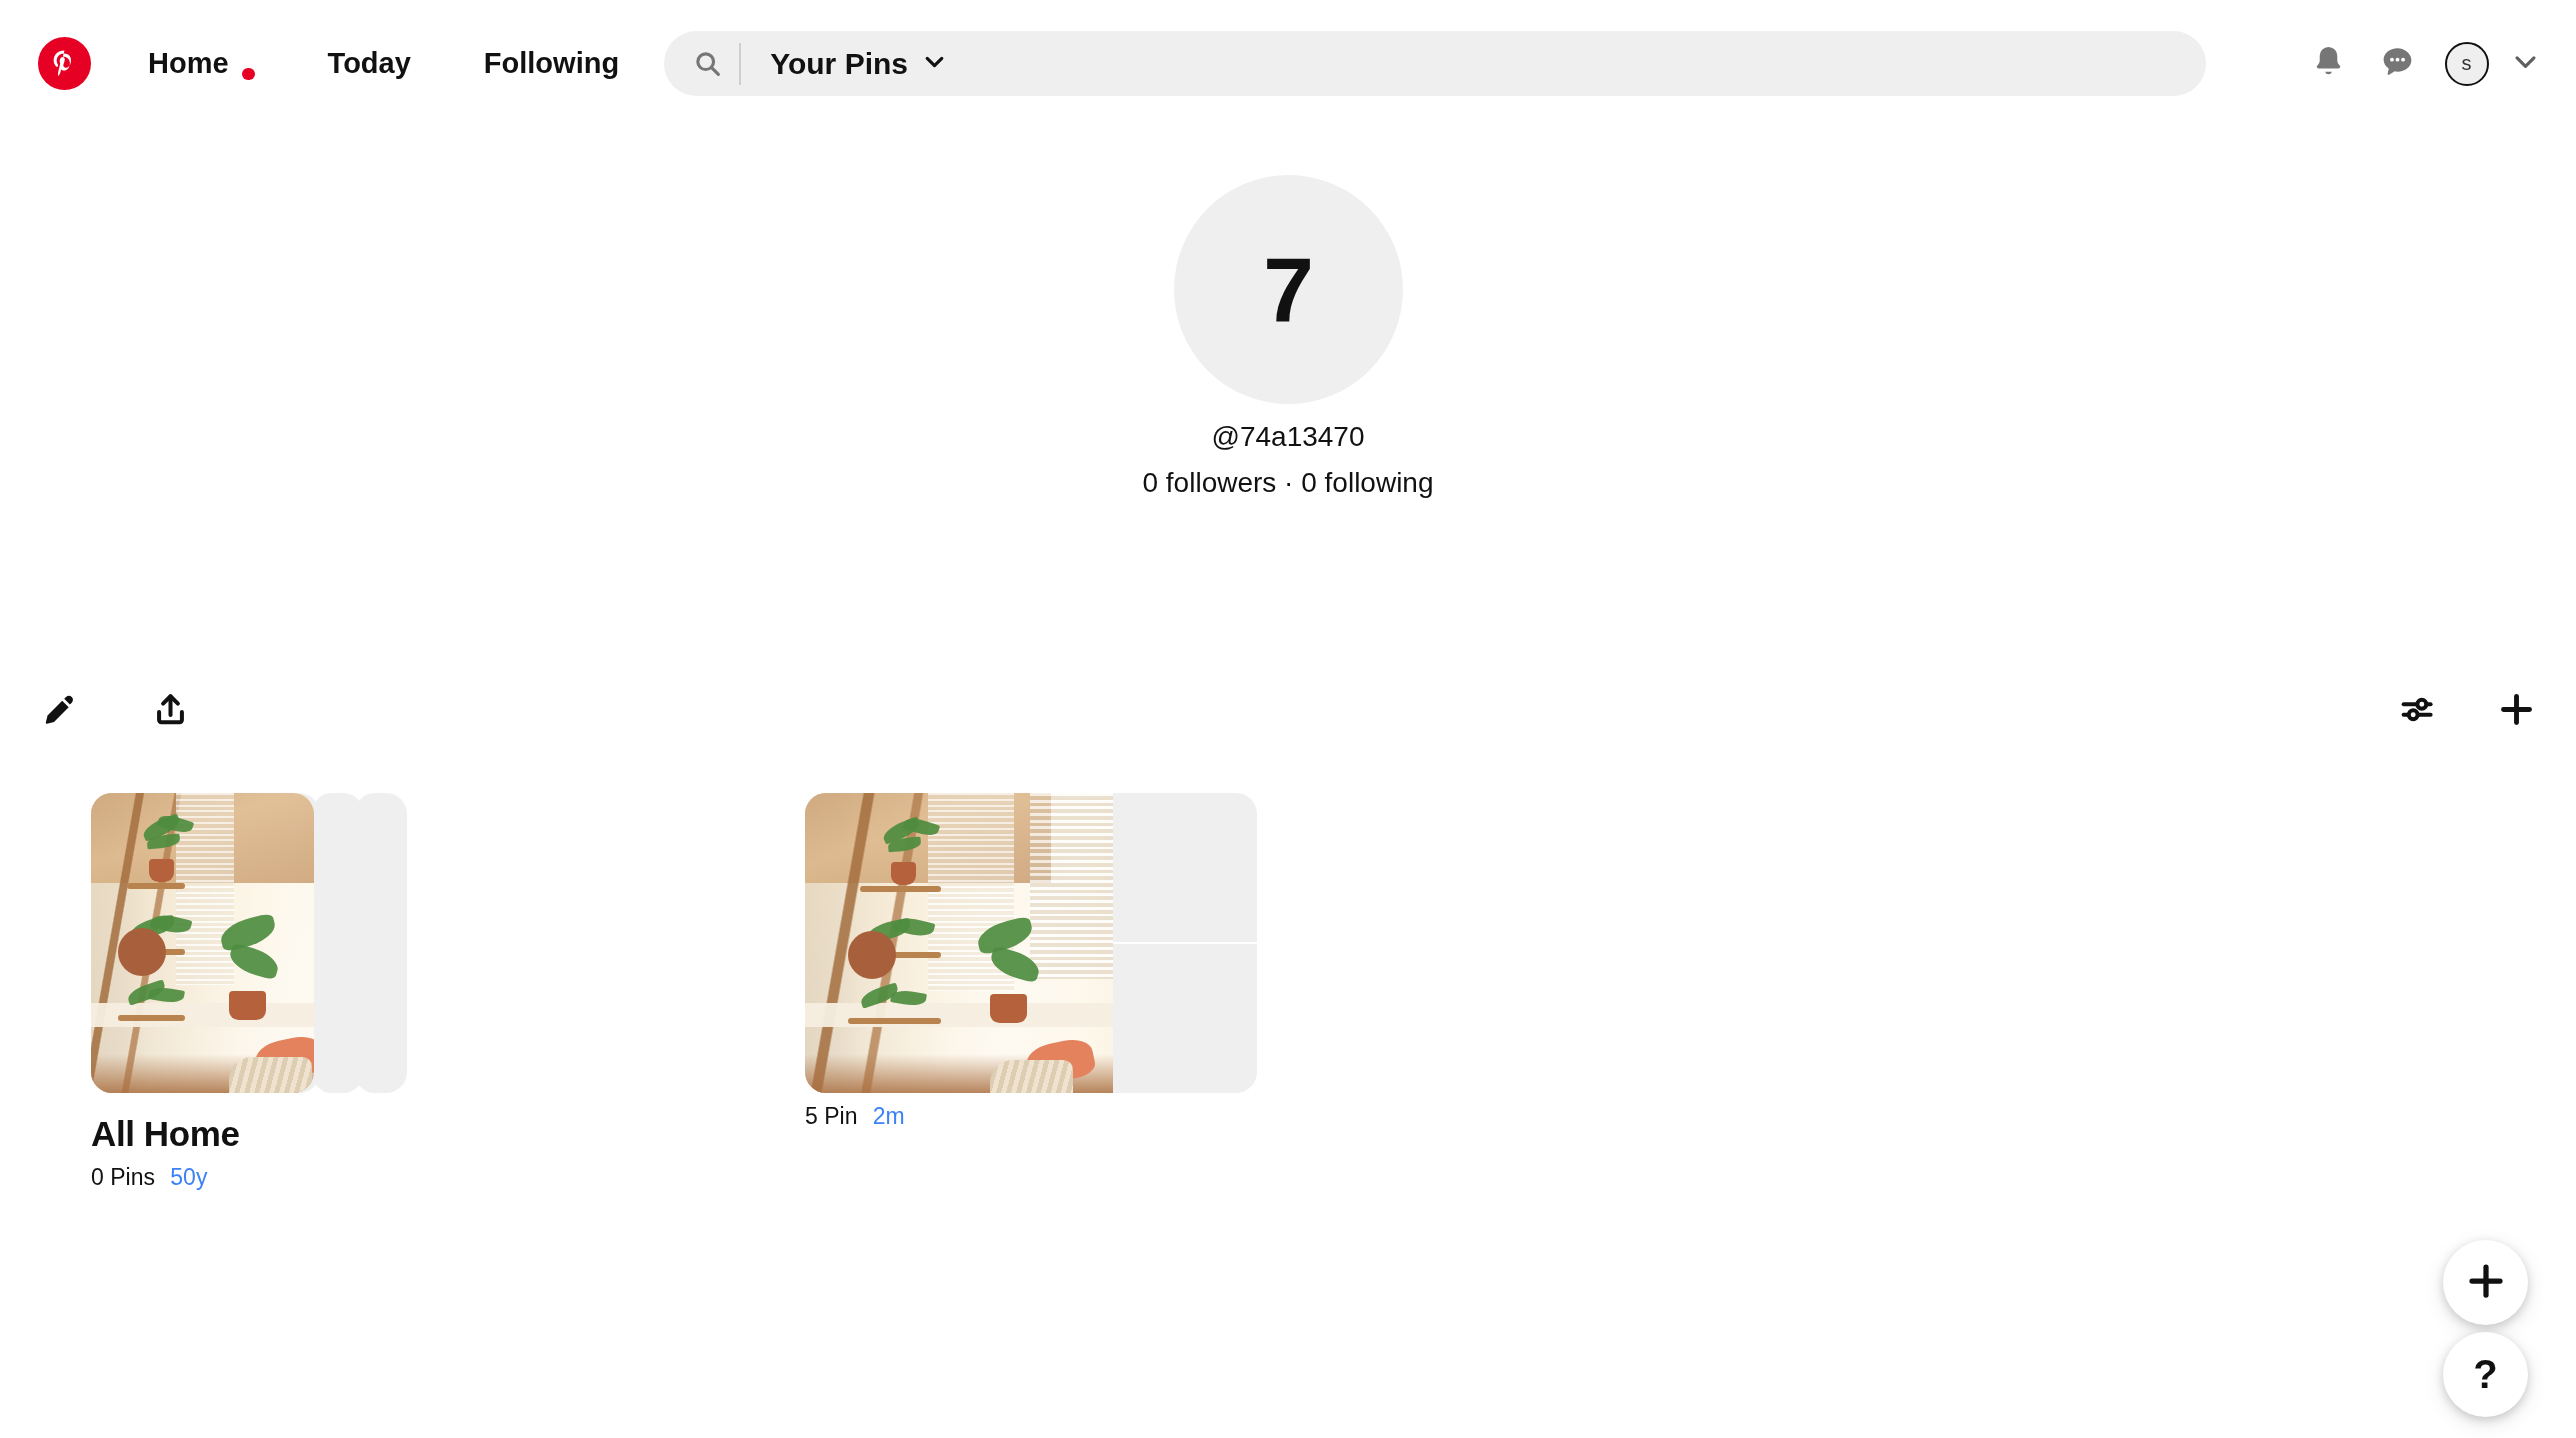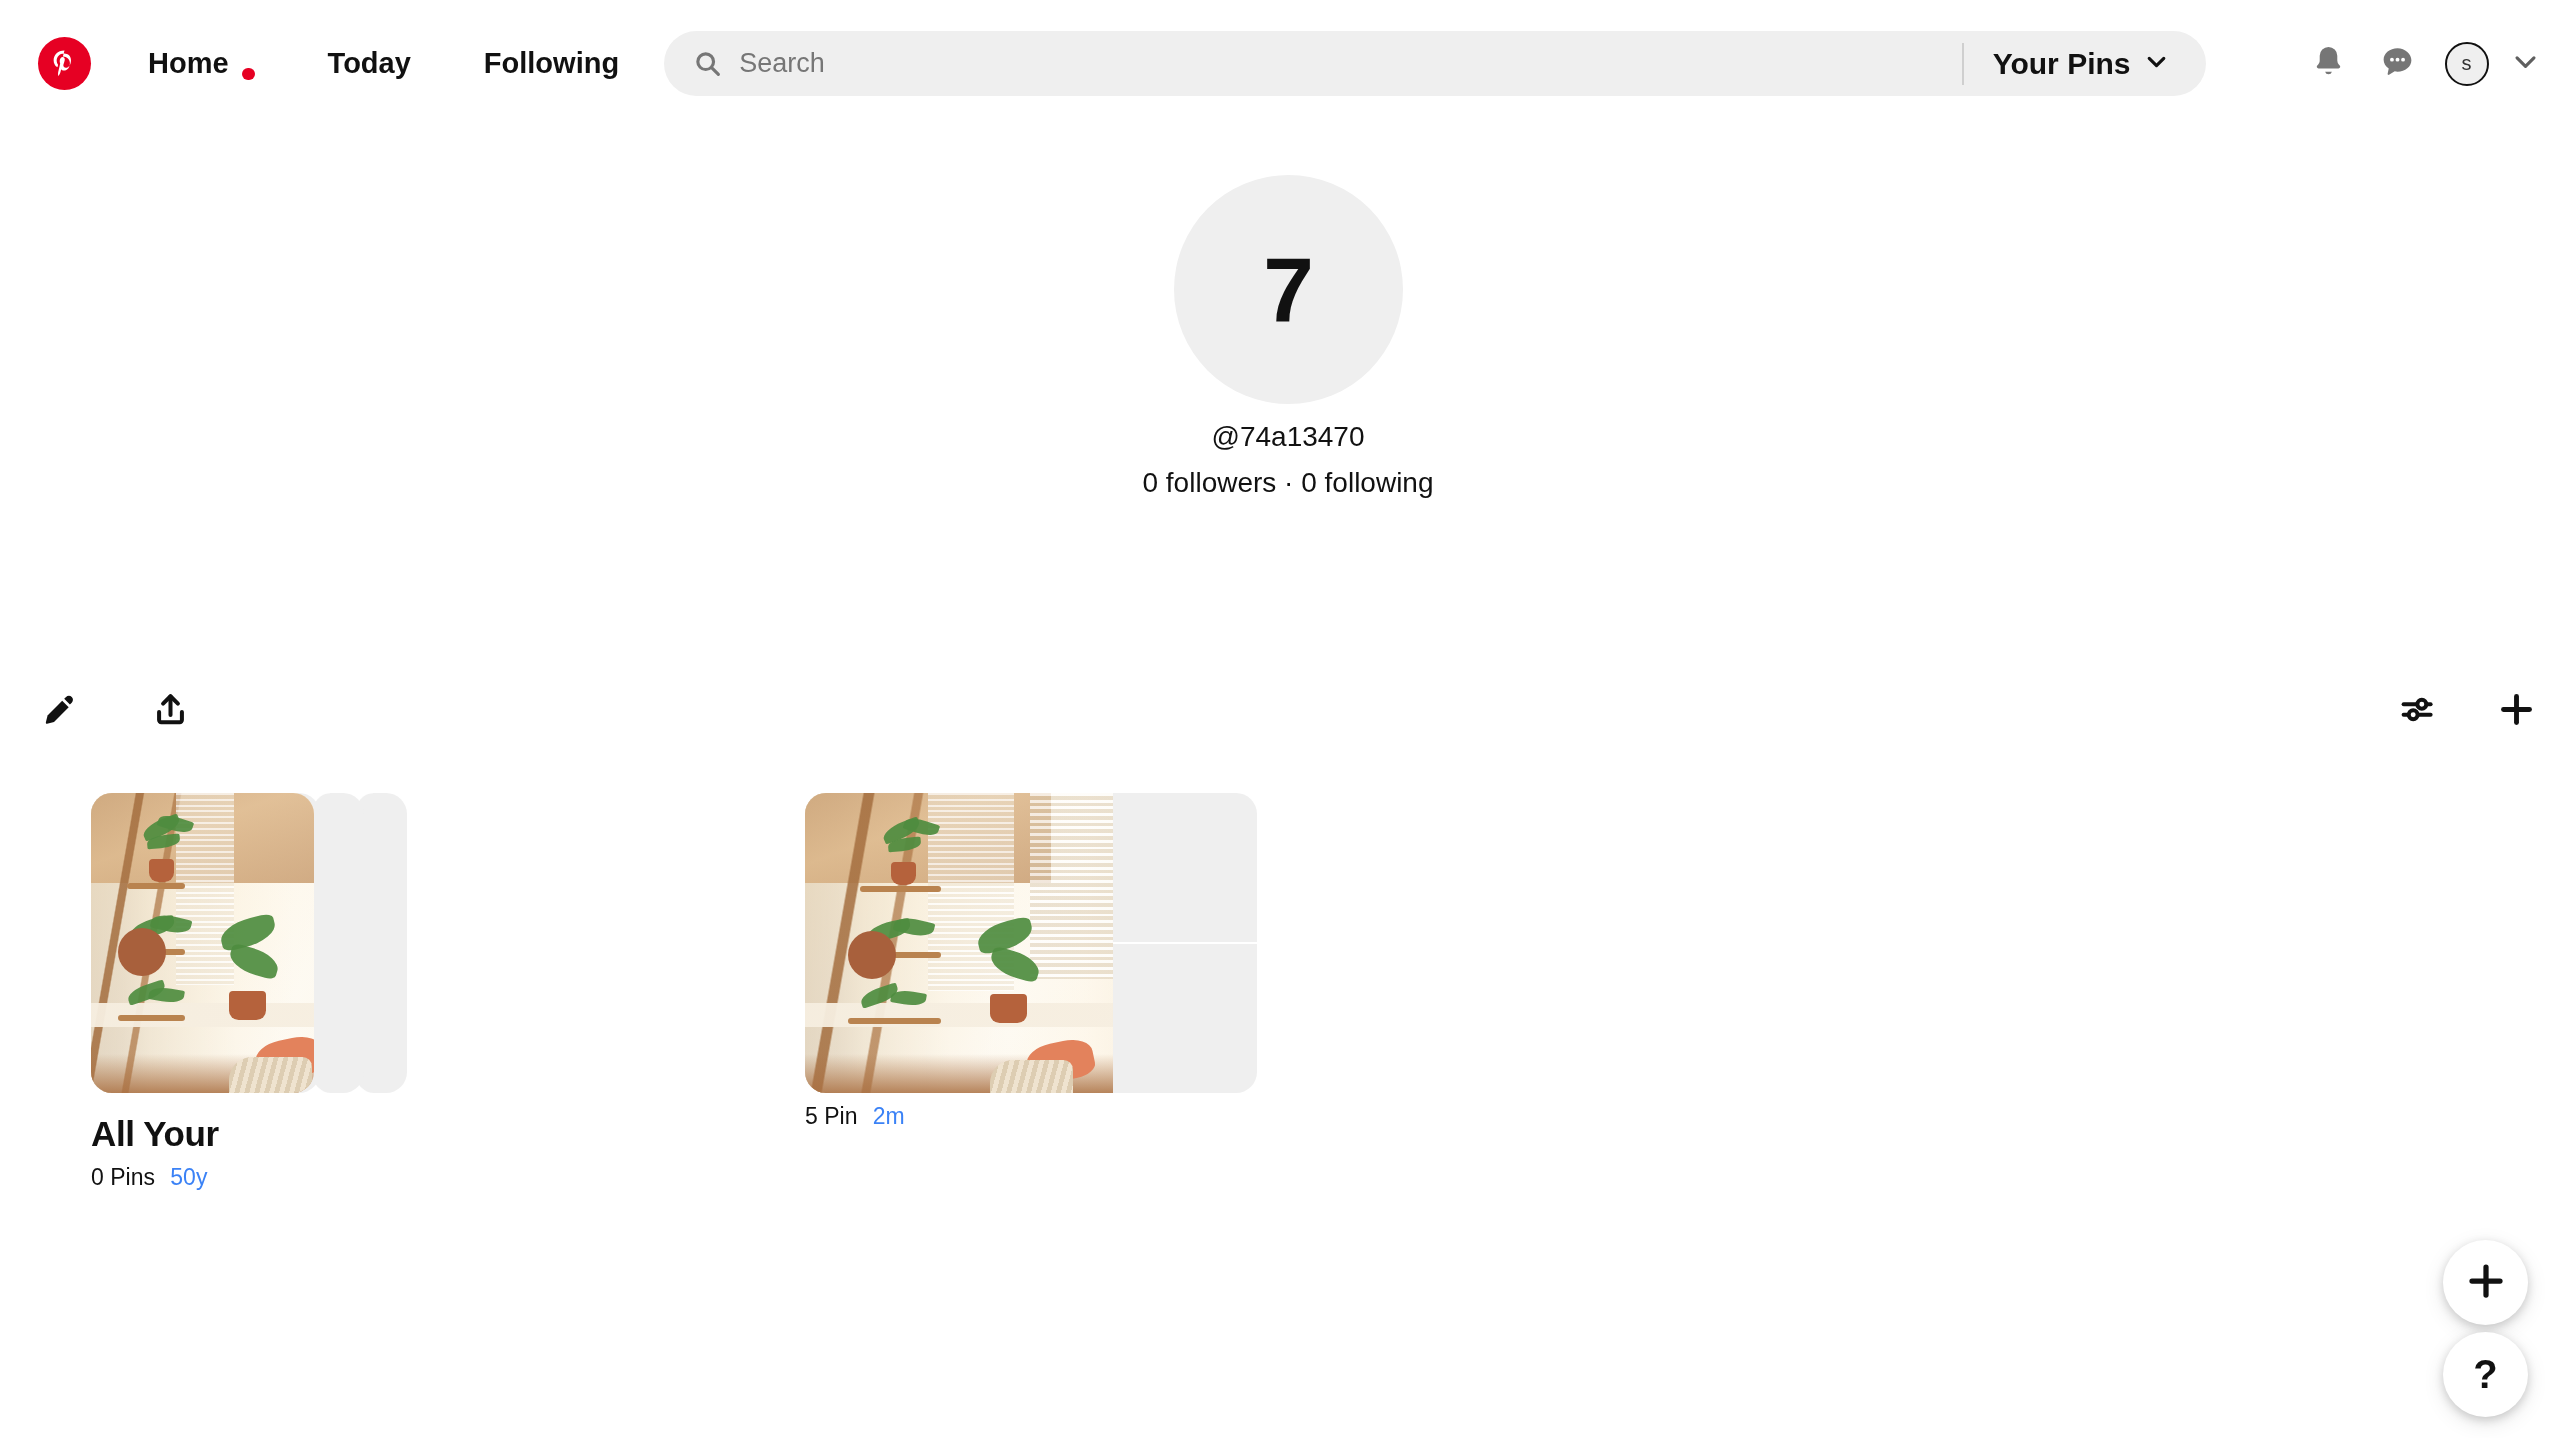--- a/index.html
+++ b/index.html
@@ -430,21 +430,20 @@
     <span>Following</span>
   </a>
 
   <div class="search-wrap">
     <span class="search-icon">
       <svg width="29" height="29" viewBox="0 0 24 24" fill="none" stroke="currentColor" stroke-width="2.6" stroke-linecap="round">
         <circle cx="10.5" cy="10.5" r="6.5"></circle>
         <line x1="15.6" y1="15.6" x2="21" y2="21"></line>
       </svg>
     </span>
-    <input class="search-input" type="text" placeholder="Search" style="">
     <span class="search-divider"></span>
     <div class="your-pins">
       <span>Your Pins</span>
       <span>
         <svg width="25" height="25" viewBox="0 0 24 24" fill="none" stroke="#111111" stroke-width="3" stroke-linecap="round" stroke-linejoin="round">
           <polyline points="5,9 12,16 19,9"></polyline>
         </svg>
       </span>
     </div>
   </div>
@@ -557,21 +556,21 @@
           <div class="leaf" style="left:26%; top:65%; width:35px; height:14.4px; transform:rotate(10deg);"></div>
           <div class="bag" style="left:12%; top:45%; width:48px; height:48px;"></div>
           <div class="leaf" style="left:58%; top:42%; width:56px; height:27px; border-radius:60% 20% 60% 20%; transform:rotate(-14deg);"></div>
           <div class="leaf" style="left:62%; top:52%; width:50px; height:25px; border-radius:20% 60% 20% 60%; transform:rotate(16deg);"></div>
           <div class="pot" style="left:62%; top:66%; width:37px; height:29px;"></div>
           <div class="pillow" style="left:74%; top:82%; width:67px; height:39px; transform:rotate(-12deg);"></div>
           <div class="cushion" style="left:62%; top:88%; width:83px; height:46px;"></div>
         </div>
       </div>
     </div>
-    <div class="board-title">All Your</div>
+    <div class="board-title">All Home</div>
     <div class="board-meta">
       <span>0 Pins</span>
       <span class="age">50y</span>
     </div>
   </div>
 
   <div class="board">
     <div class="board-cover">
       <div class="board-photo single">
         <div class="room"></div>

